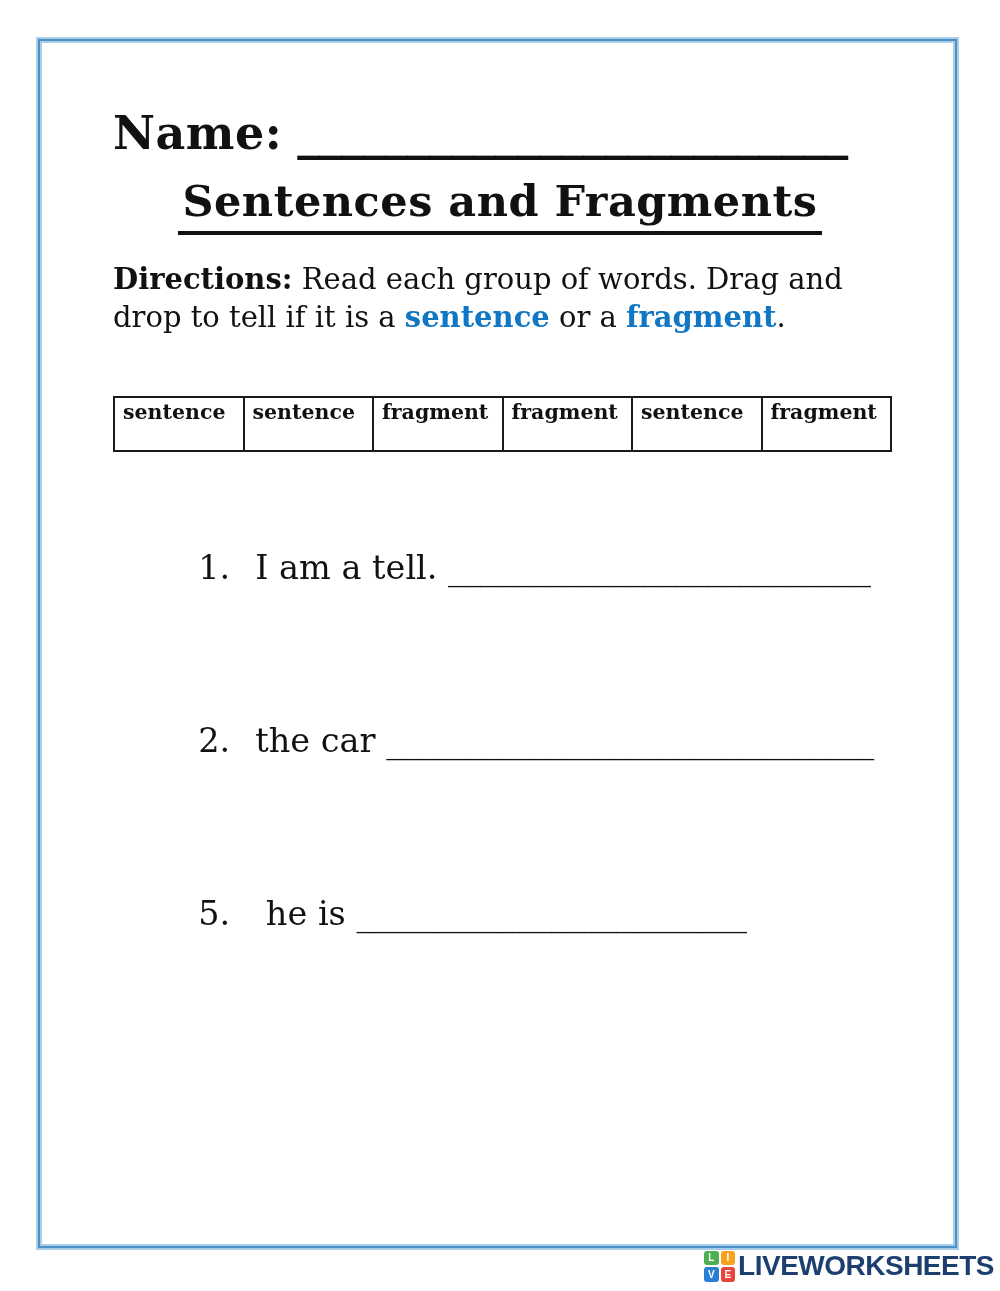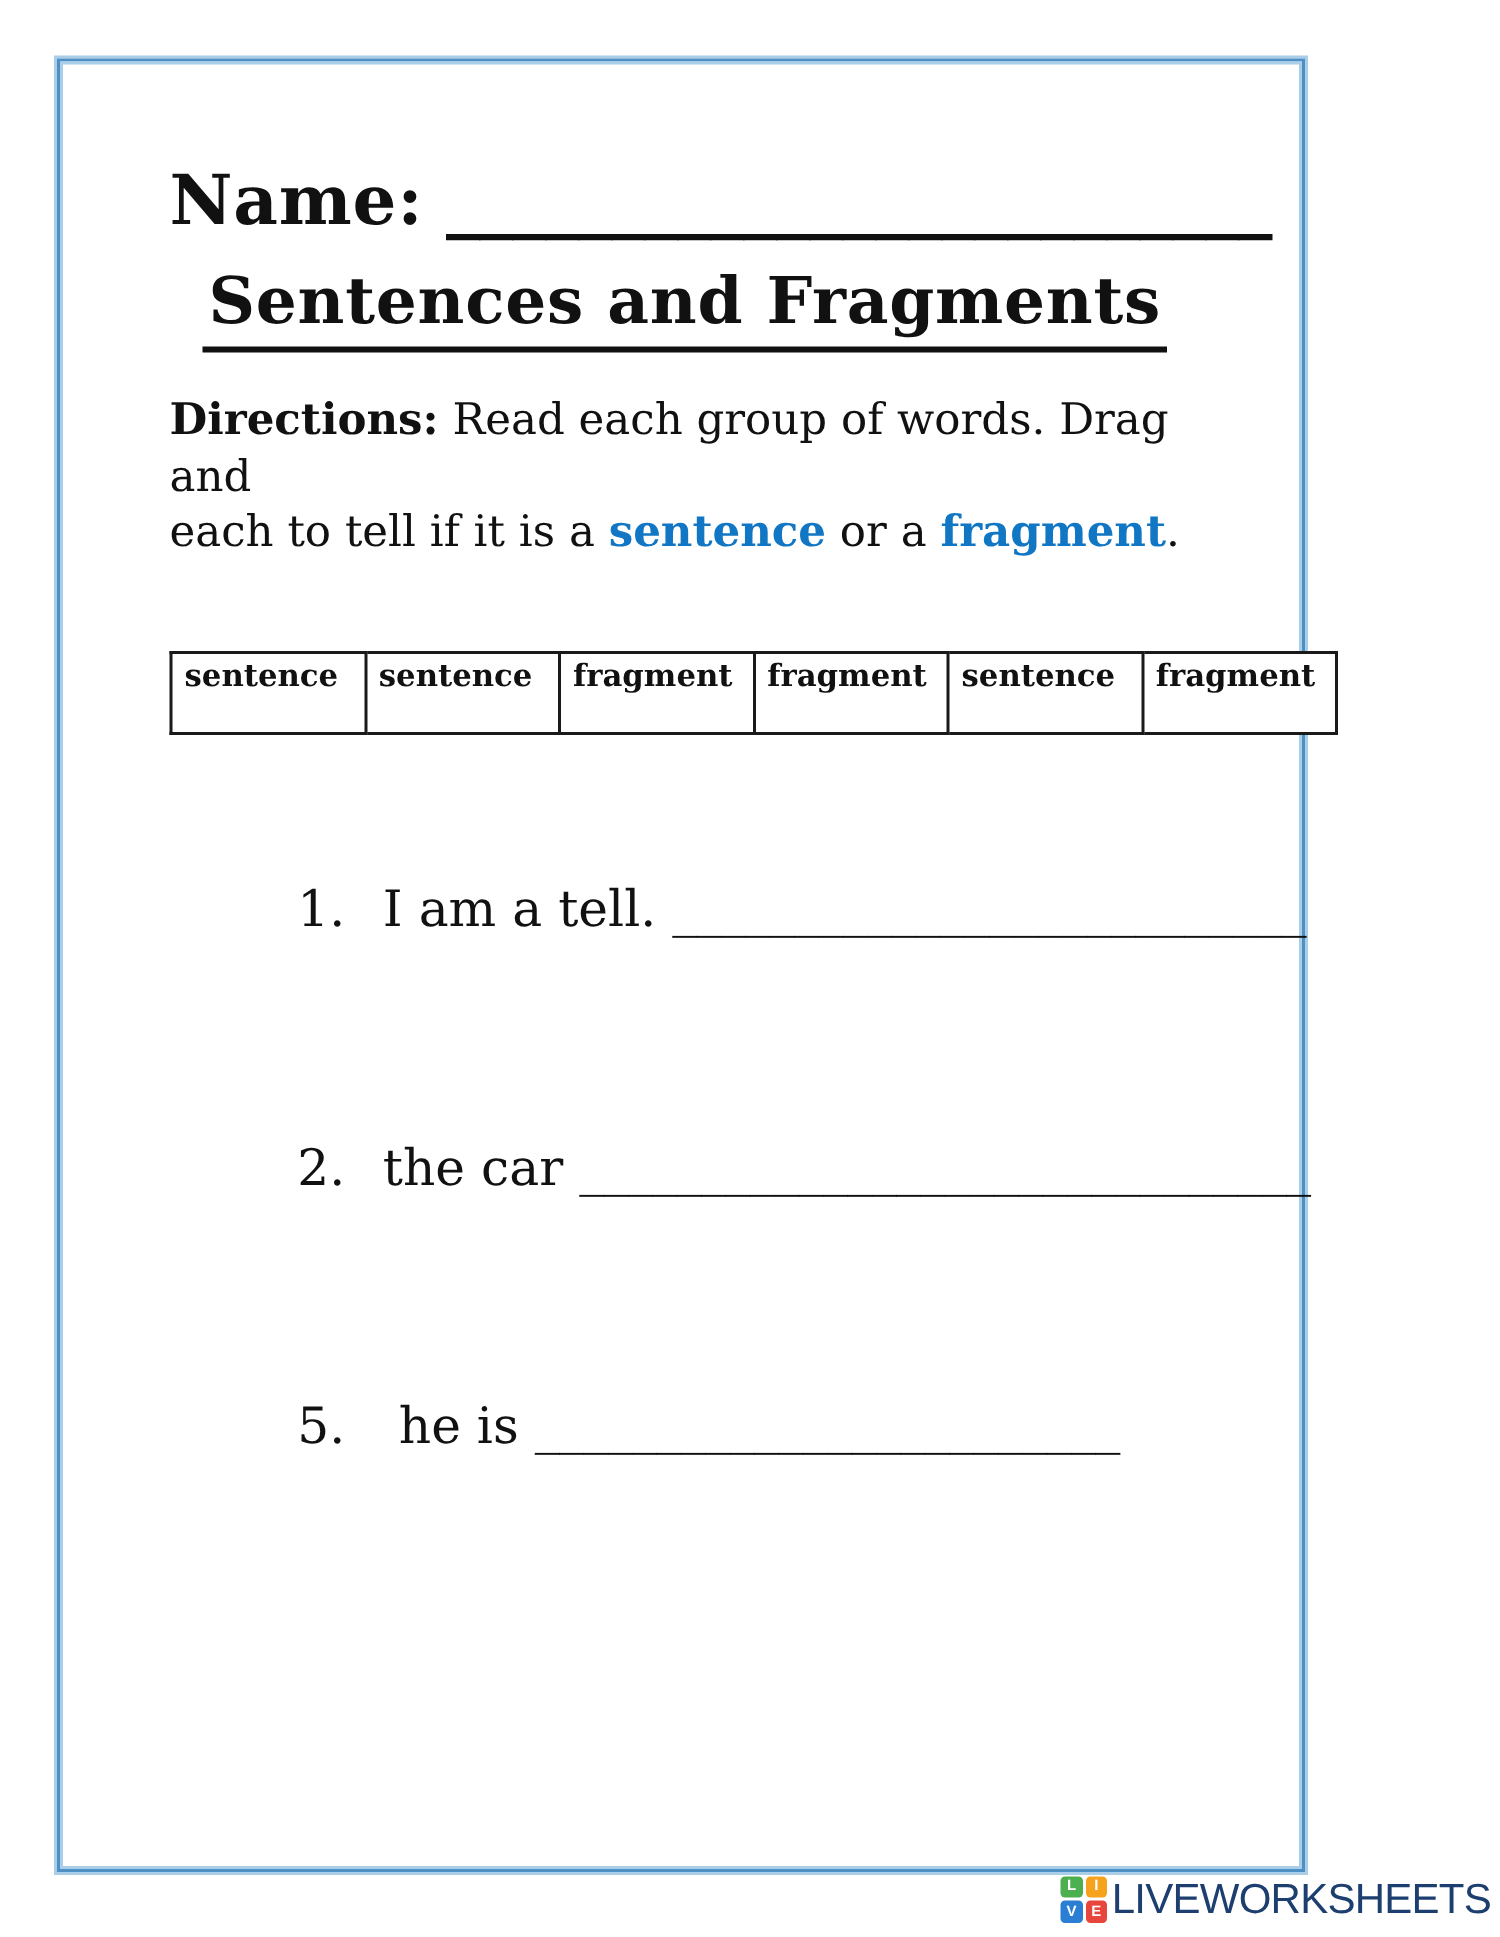--- a/index.html
+++ b/index.html
@@ -7,21 +7,21 @@
     width: 1000px; height: 1291px;
     background: #ffffff;
     position: relative;
     font-family: "DejaVu Serif", serif;
     color: #111111;
     overflow: hidden;
   }
   .page {
     position: absolute;
     left: 38px; top: 39px;
-    width: 832px; height: 1209px;
+    width: 919px; height: 1209px;
     box-sizing: border-box;
     background: #ffffff;
     border: 2px solid #4c90c5;
     box-shadow: 0 0 0 2px #aacde8, inset 0 0 0 2px #aacde8;
   }
   .content { padding: 66px 38px 0 73px; }
 
   .name-row {
     font-size: 46px; font-weight: bold;
     white-space: nowrap;
@@ -90,21 +90,21 @@
   .logo-tile {
     border-radius: 3px;
     color: #ffffff;
     font-family: "Liberation Sans", sans-serif;
     font-weight: bold;
     font-size: 10px;
     display: flex; align-items: center; justify-content: center;
   }
   .brand {
     font-family: "Liberation Sans", sans-serif;
-    font-weight: normal;
+    font-weight: bold;
     font-size: 28px;
     letter-spacing: -0.5px;
     color: #1d3f6f;
   }
 </style>
 </head>
 <body>
 
 <div class="page">
   <div class="content">
@@ -112,21 +112,21 @@
     <div class="name-row">
       <span>Name:</span><span class="name-blank"> _________________________</span>
     </div>
 
     <div class="title-row">
       <span class="title">Sentences and Fragments</span>
     </div>
 
     <div class="directions">
       <span class="dir-label">Directions:</span><span> Read each group of words. Drag and</span><br>
-      <span>each to tell if it is a </span><span class="blue-word">sentence</span><span> or a </span><span class="blue-word">fragment</span><span>.</span>
+      <span>drop to tell if it is a </span><span class="blue-word">sentence</span><span> or a </span><span class="blue-word">fragment</span><span>.</span>
     </div>
 
     <table class="bank">
       <tbody>
           <tr>
         <td>sentence</td>
         <td>sentence</td>
         <td>fragment</td>
         <td>fragment</td>
         <td>sentence</td>

